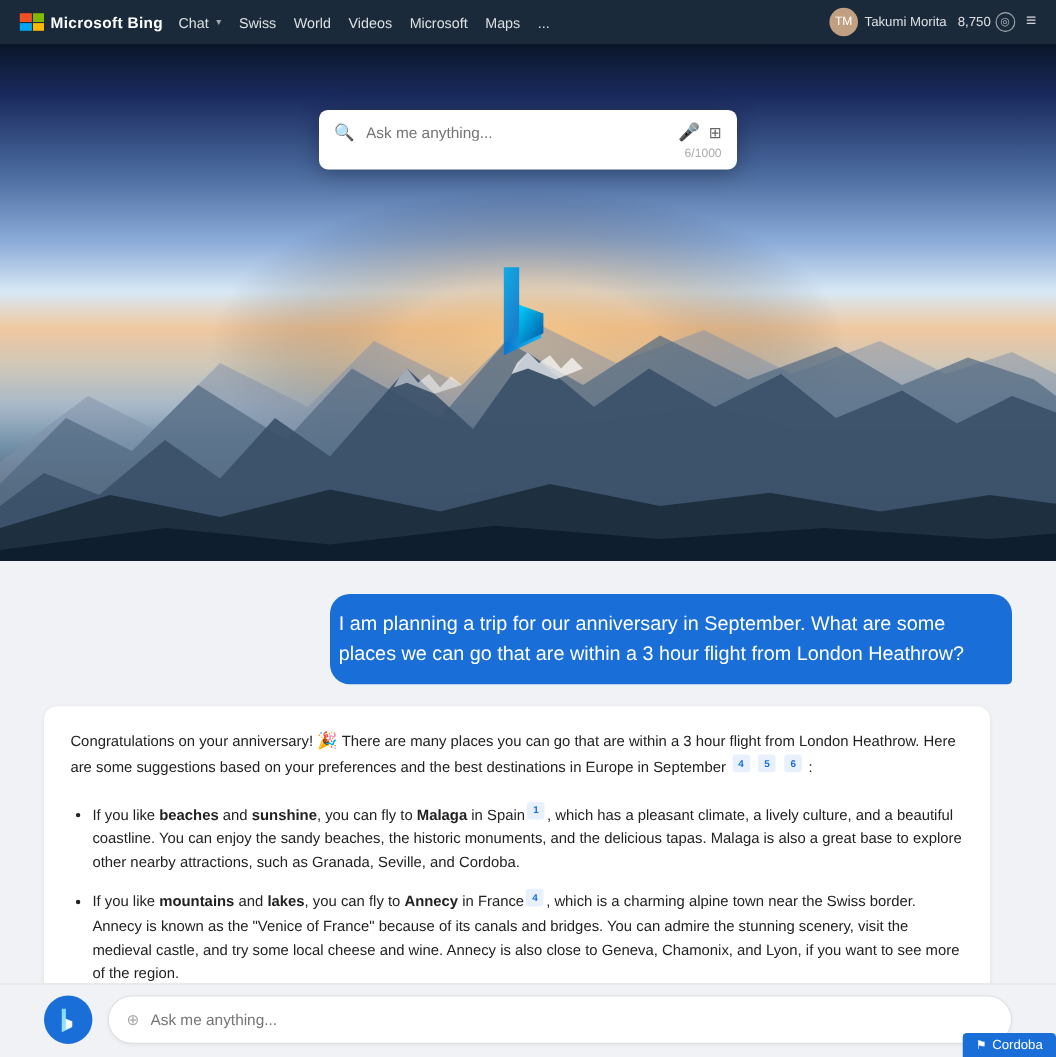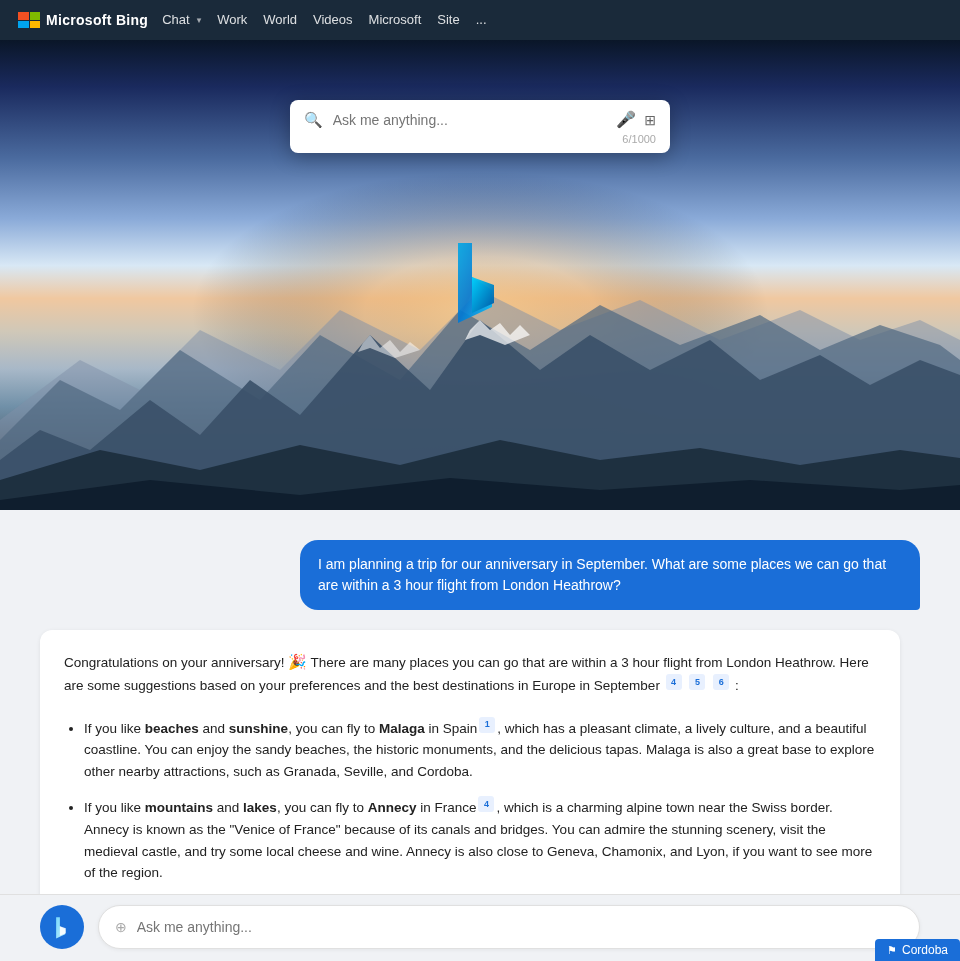--- a/index.html
+++ b/index.html
@@ -3,21 +3,21 @@
   <meta charset="utf-8">
   <style>
     * { margin: 0; padding: 0; box-sizing: border-box; }
     body { font-family: 'Segoe UI', Arial, sans-serif; width: 960px; min-height: 961px; background: #f0f2f5; overflow-x: hidden; }
 
     
     .navbar {
       display: flex; align-items: center; justify-content: space-between;
       background: #1a2a3a; padding: 0 18px; height: 40px; position: relative; z-index: 10;
     }
-    .nav-left { display: flex; align-items: flex-start; gap: 14px; }
+    .nav-left { display: flex; align-items: center; gap: 14px; }
     .nav-logo { display: flex; align-items: center; gap: 6px; }
     .nav-logo-flag { width: 22px; height: 16px; display: grid; grid-template-columns: 1fr 1fr; grid-template-rows: 1fr 1fr; gap: 1px; }
     .flag-q1 { background: #f25022; }
     .flag-q2 { background: #7fba00; }
     .flag-q3 { background: #00a4ef; }
     .flag-q4 { background: #ffb900; }
     .nav-logo-text { color: white; font-size: 14px; font-weight: 600; letter-spacing: 0.3px; }
     .nav-links { display: flex; align-items: center; gap: 16px; }
     .nav-link { color: rgba(255,255,255,0.85); font-size: 13px; cursor: pointer; text-decoration: none; display: flex; align-items: center; gap: 7px; }
     .nav-link .chevron { font-size: 9px; opacity: 0.7; }
@@ -108,21 +108,21 @@
     .bing-logo-svg { width: 80px; height: 90px; }
 
     
     .chat-area {
       background: #f0f2f5; padding: 30px 40px 100px 40px; min-height: 480px;
     }
     
     .user-bubble-container { display: flex; justify-content: flex-end; margin-bottom: 20px; }
     .user-bubble {
       background: #1a6ed8; color: white; border-radius: 18px 18px 4px 18px;
-      padding: 14px 18px; max-width: 620px; font-size: 14px; line-height: 1.5;
+      padding: 14px 8px; max-width: 620px; font-size: 18px; line-height: 1.5;
     }
     
     .bot-response {
       background: white; border-radius: 12px; padding: 20px 24px;
       font-size: 13.5px; line-height: 1.6; color: #222; max-width: 860px;
       box-shadow: 0 1px 4px rgba(0,0,0,0.08);
     }
     .bot-response p { margin-bottom: 12px; }
     .bot-response ul { margin: 20px 0 8px 20px; }
     .bot-response li { margin-bottom: 14px; }
@@ -184,38 +184,49 @@
         <div class="flag-q4"></div>
       </div>
       <span class="nav-logo-text">Microsoft Bing</span>
     </div>
     <div class="nav-links">
       <a class="nav-link">
           <span>Chat</span>
           <span class="chevron">▾</span>
         </a>
       <a class="nav-link">
-          <span>Work</span>
+          <span>Swiss</span>
         </a>
       <a class="nav-link">
           <span>World</span>
         </a>
       <a class="nav-link">
           <span>Videos</span>
         </a>
       <a class="nav-link">
           <span>Microsoft</span>
         </a>
       <a class="nav-link">
-          <span>Site</span>
+          <span>Maps</span>
         </a>
       <a class="nav-link">
           <span>...</span>
         </a>
     </div>
+  </div>
+  <div class="nav-right">
+    <div class="nav-user">
+      <div class="nav-avatar">TM</div>
+      <span>Takumi Morita</span>
+    </div>
+    <div class="nav-points">
+      <span>8,750</span>
+      <div class="nav-points-icon">◎</div>
+    </div>
+    <span class="nav-menu-icon">≡</span>
   </div>
 </nav>
 
 <div class="hero">
   <div class="hero-bg"></div>
   <div class="hero-stars"></div>
 
   <svg class="mountains-svg" viewBox="0 0 960 470" preserveAspectRatio="none" xmlns="http://www.w3.org/2000/svg">
 
     <defs>

